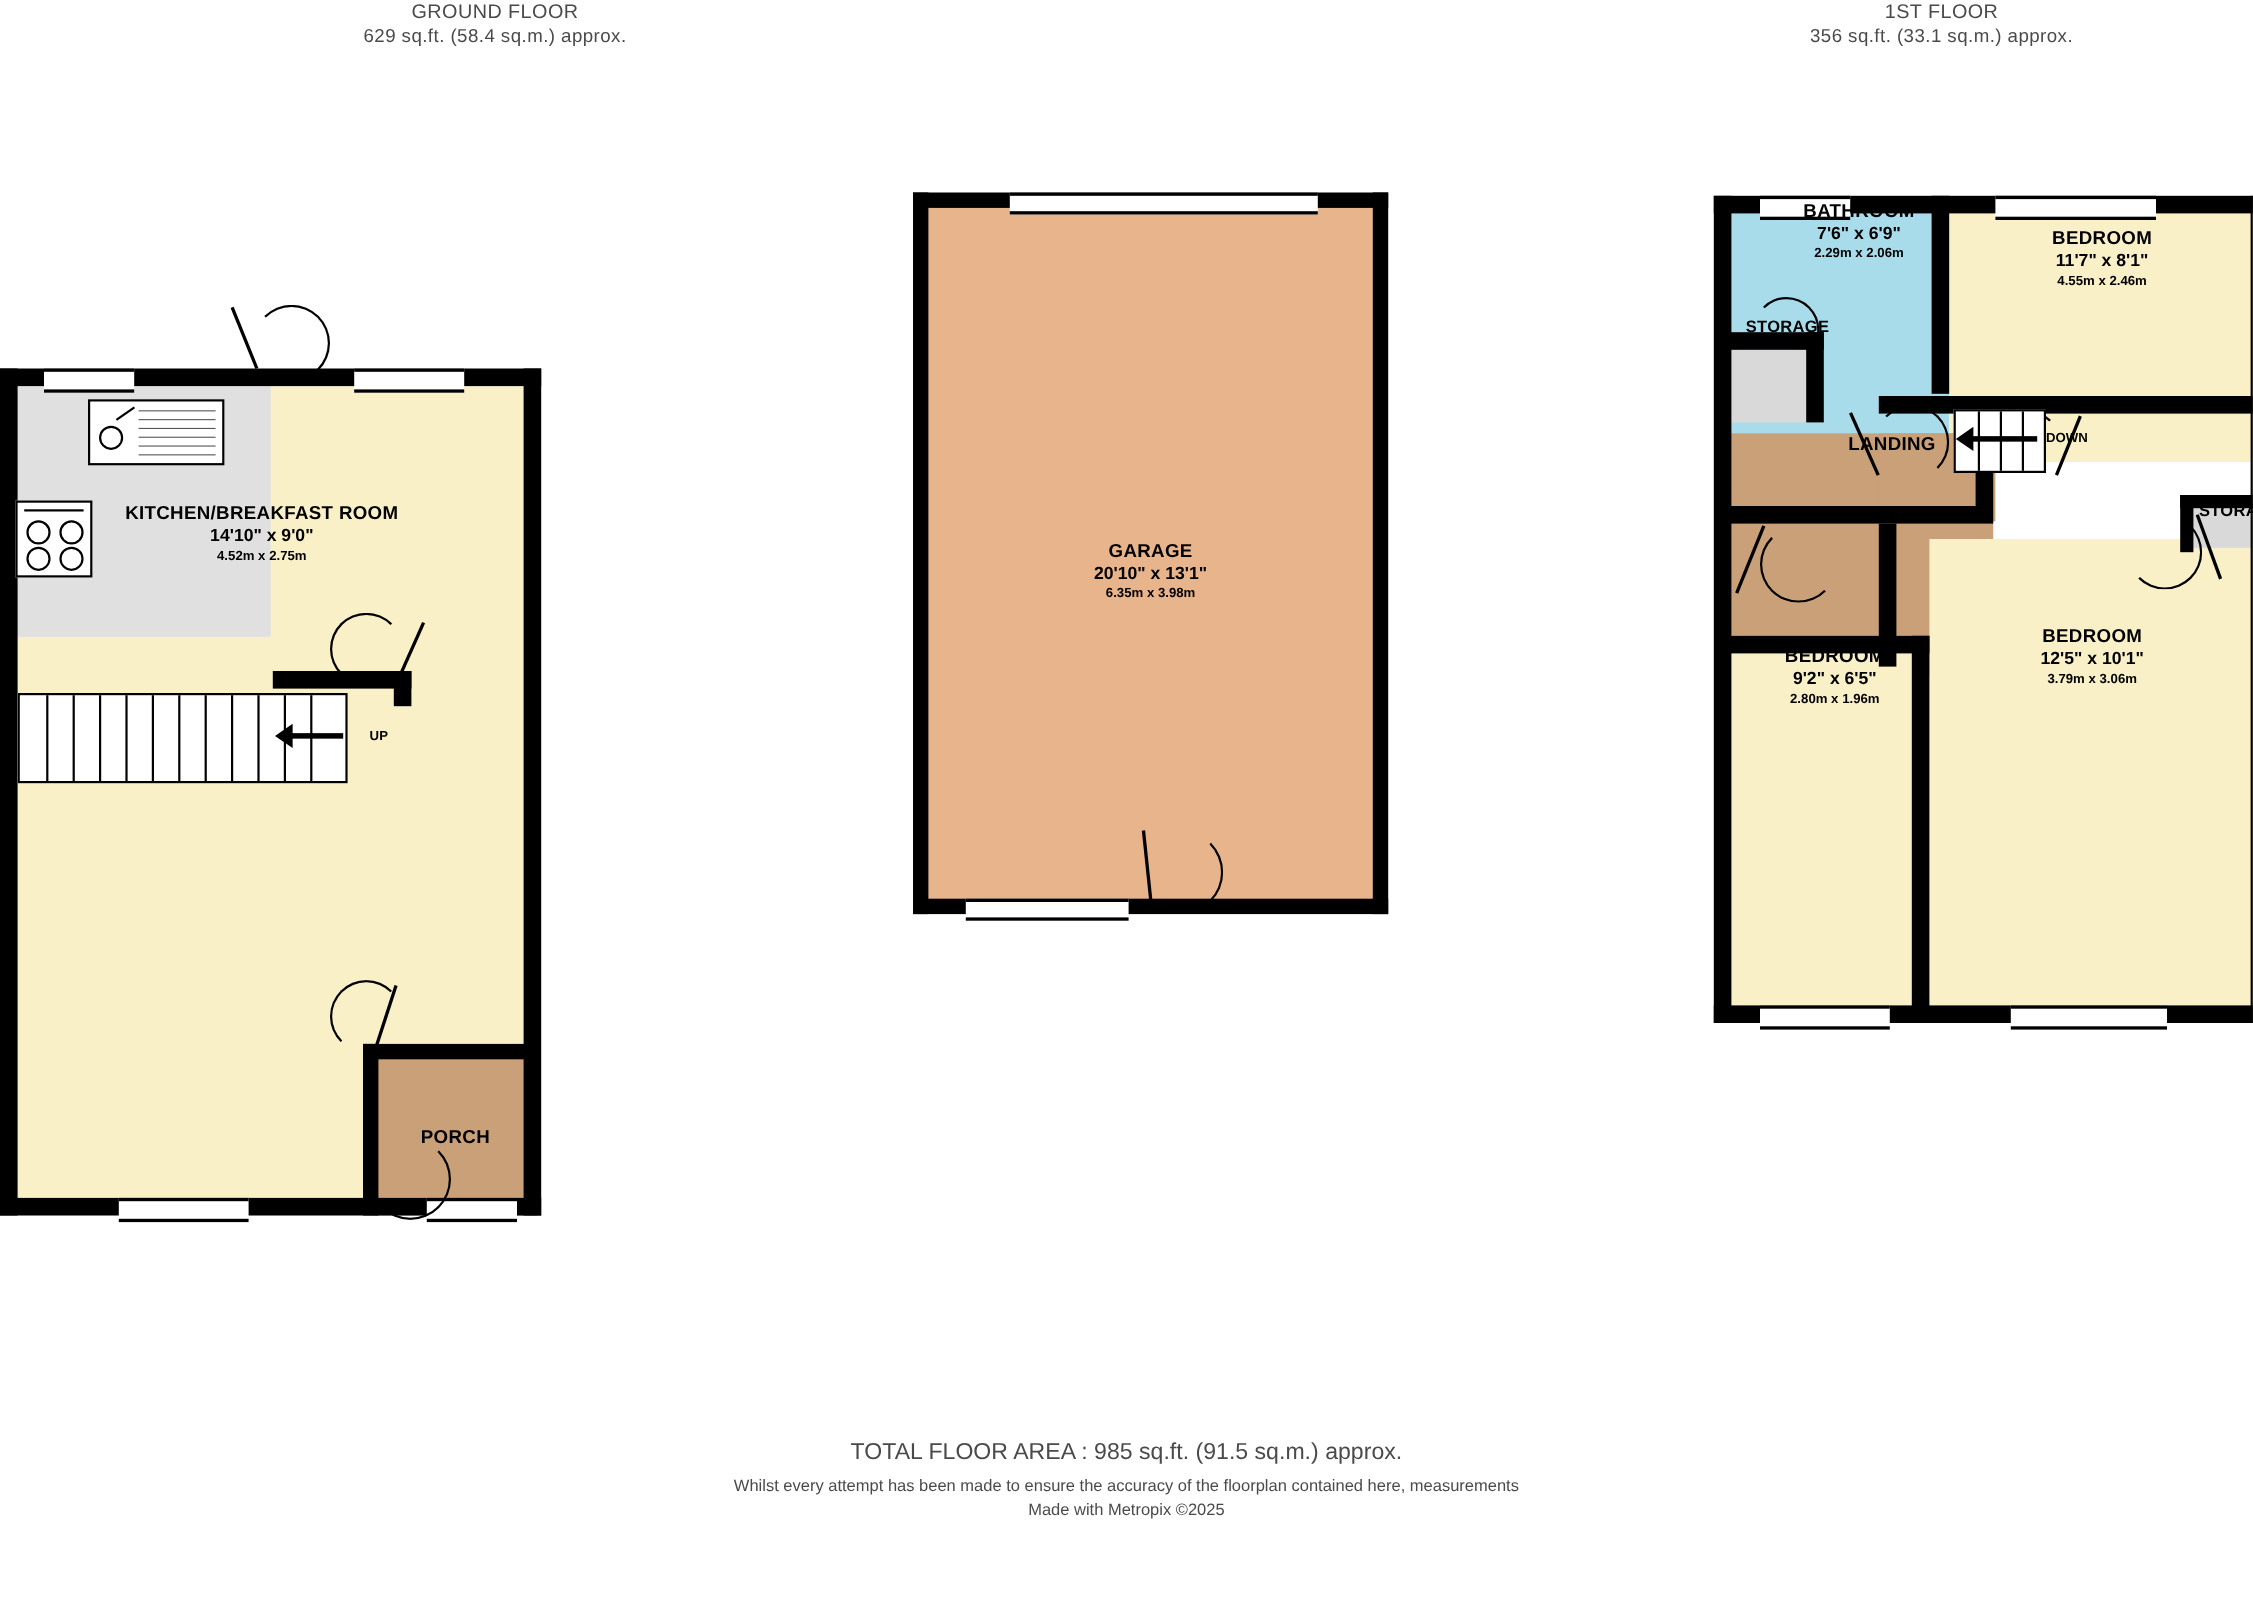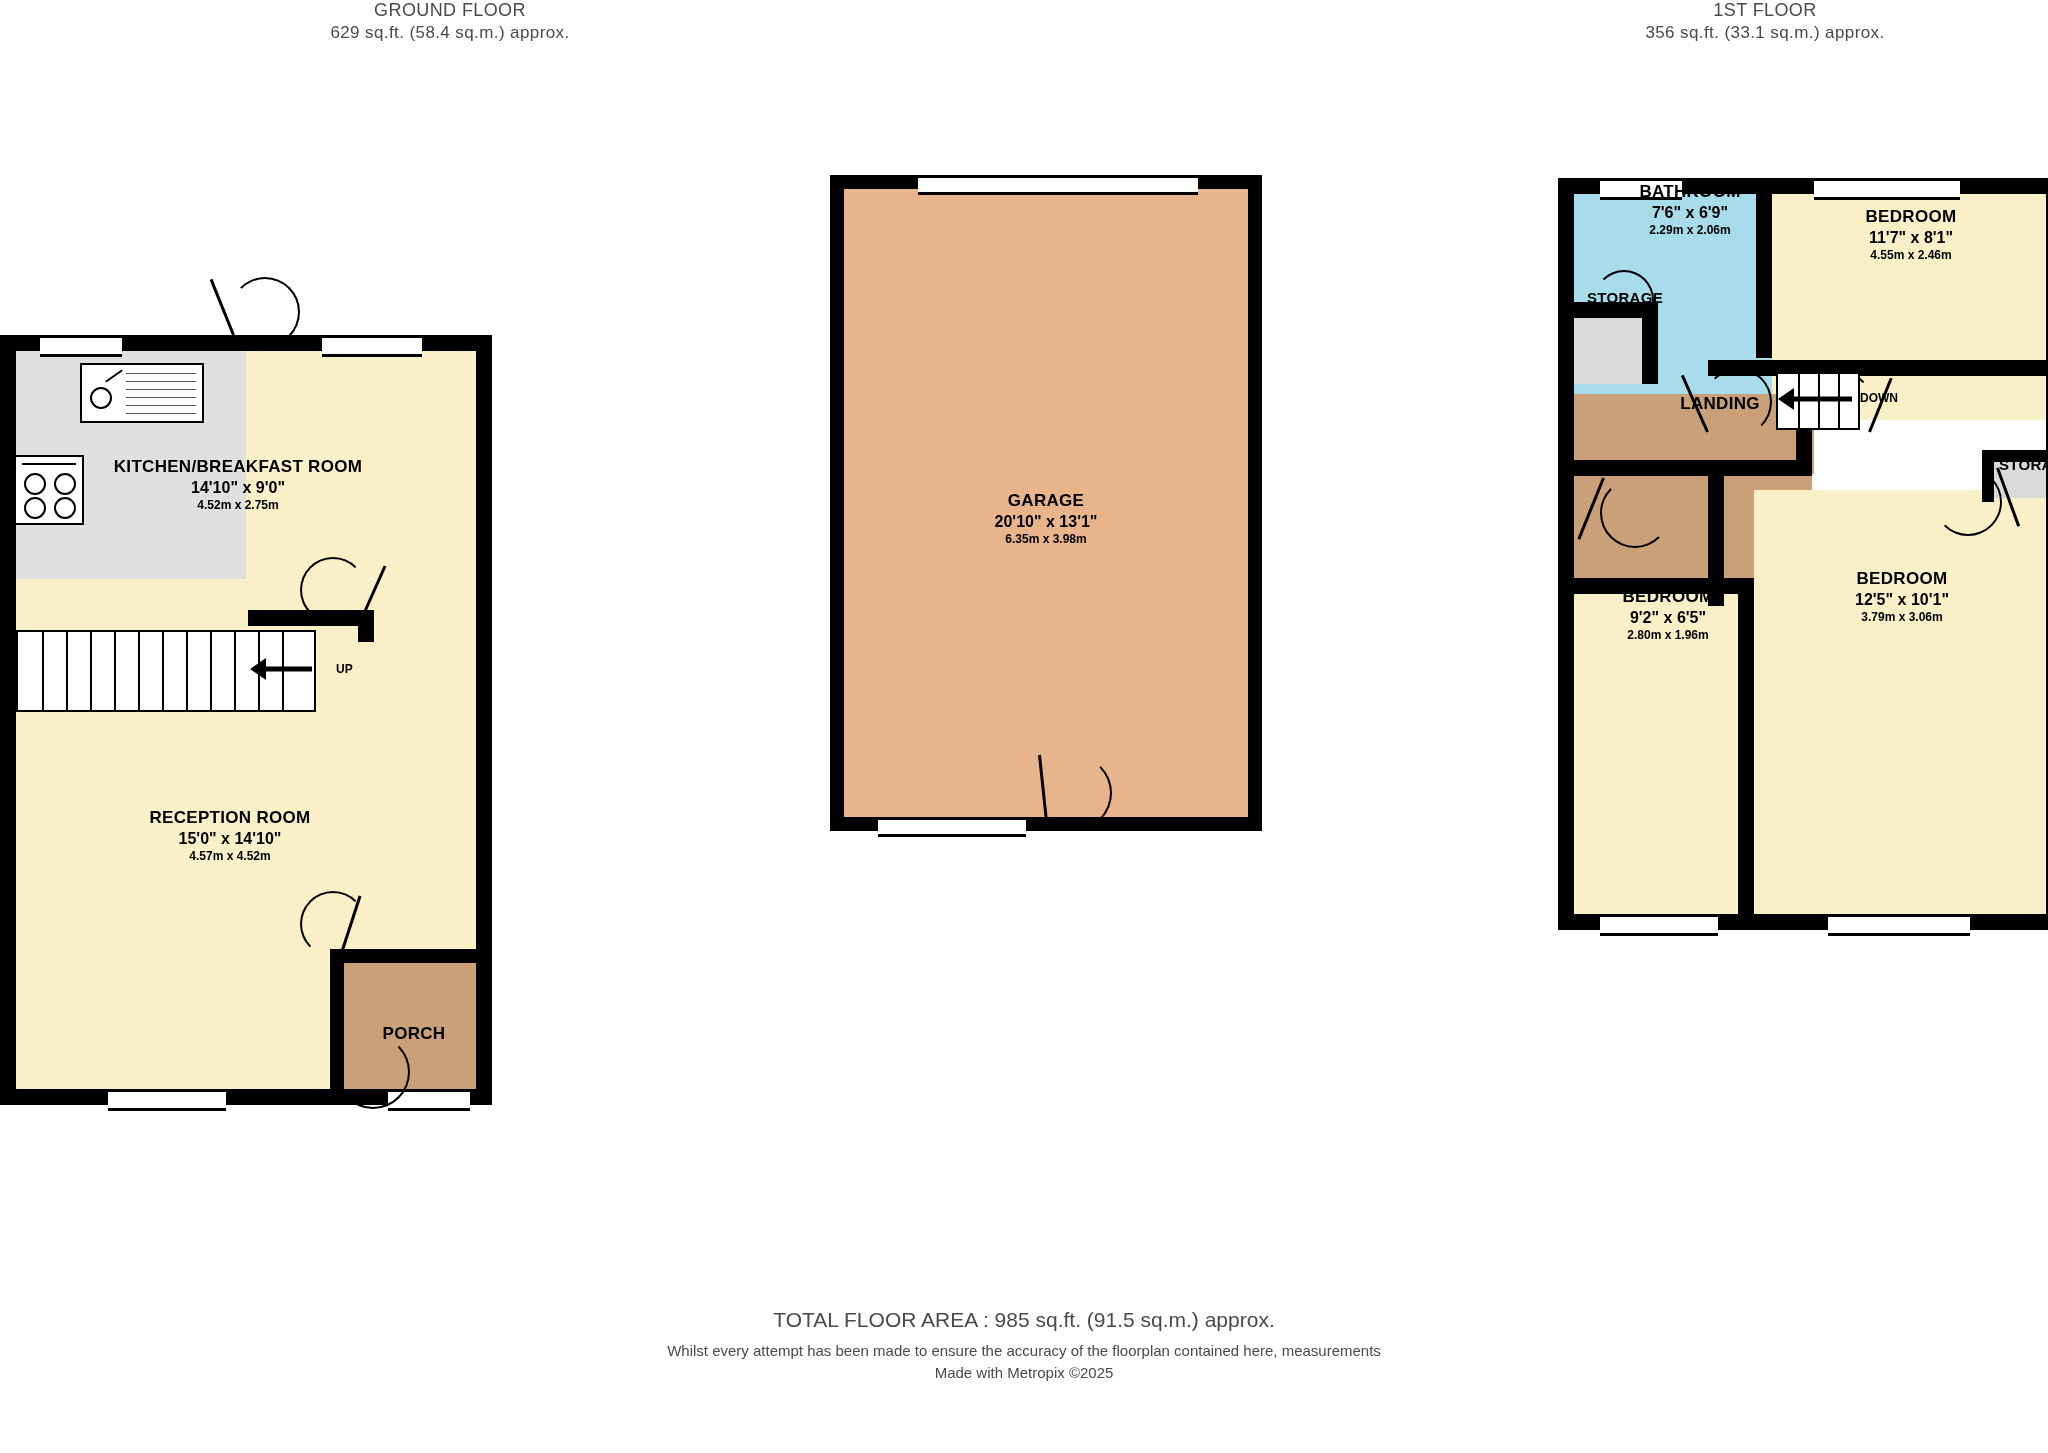--- a/index.html
+++ b/index.html
@@ -154,25 +154,20 @@
     <div class="burner" style="left:38px;top:16px;width:18px;height:18px;"></div>
     <div class="burner" style="left:8px;top:40px;width:18px;height:18px;"></div>
     <div class="burner" style="left:38px;top:40px;width:18px;height:18px;"></div>
   </div>
 
   <div class="label" style="left:88px;top:97px;width:300px;margin-top:24px;">
     <div class="nm">KITCHEN/BREAKFAST ROOM</div>
     <div class="d1">14'10"  x 9'0"</div>
     <div class="d2">4.52m  x 2.75m</div>
   </div>
-  <div class="label" style="left:95px;top:472px;width:270px;">
-    <div class="nm">RECEPTION ROOM</div>
-    <div class="d1">15'0"  x 14'10"</div>
-    <div class="d2">4.57m  x 4.52m</div>
-  </div>
   <div class="label" style="left:338px;top:688px;width:152px;">
     <div class="nm">PORCH</div>
   </div>
 </div>
 
 <div class="abs" style="left:830px;top:175px;width:440px;height:680px;">
   <div class="room tan" style="left:12px;top:12px;width:408px;height:632px;"></div>
 
   <div class="wall" style="left:0px;top:0px;width:432px;height:14px;"></div>
   <div class="wall" style="left:0px;top:0px;width:14px;height:656px;"></div>

